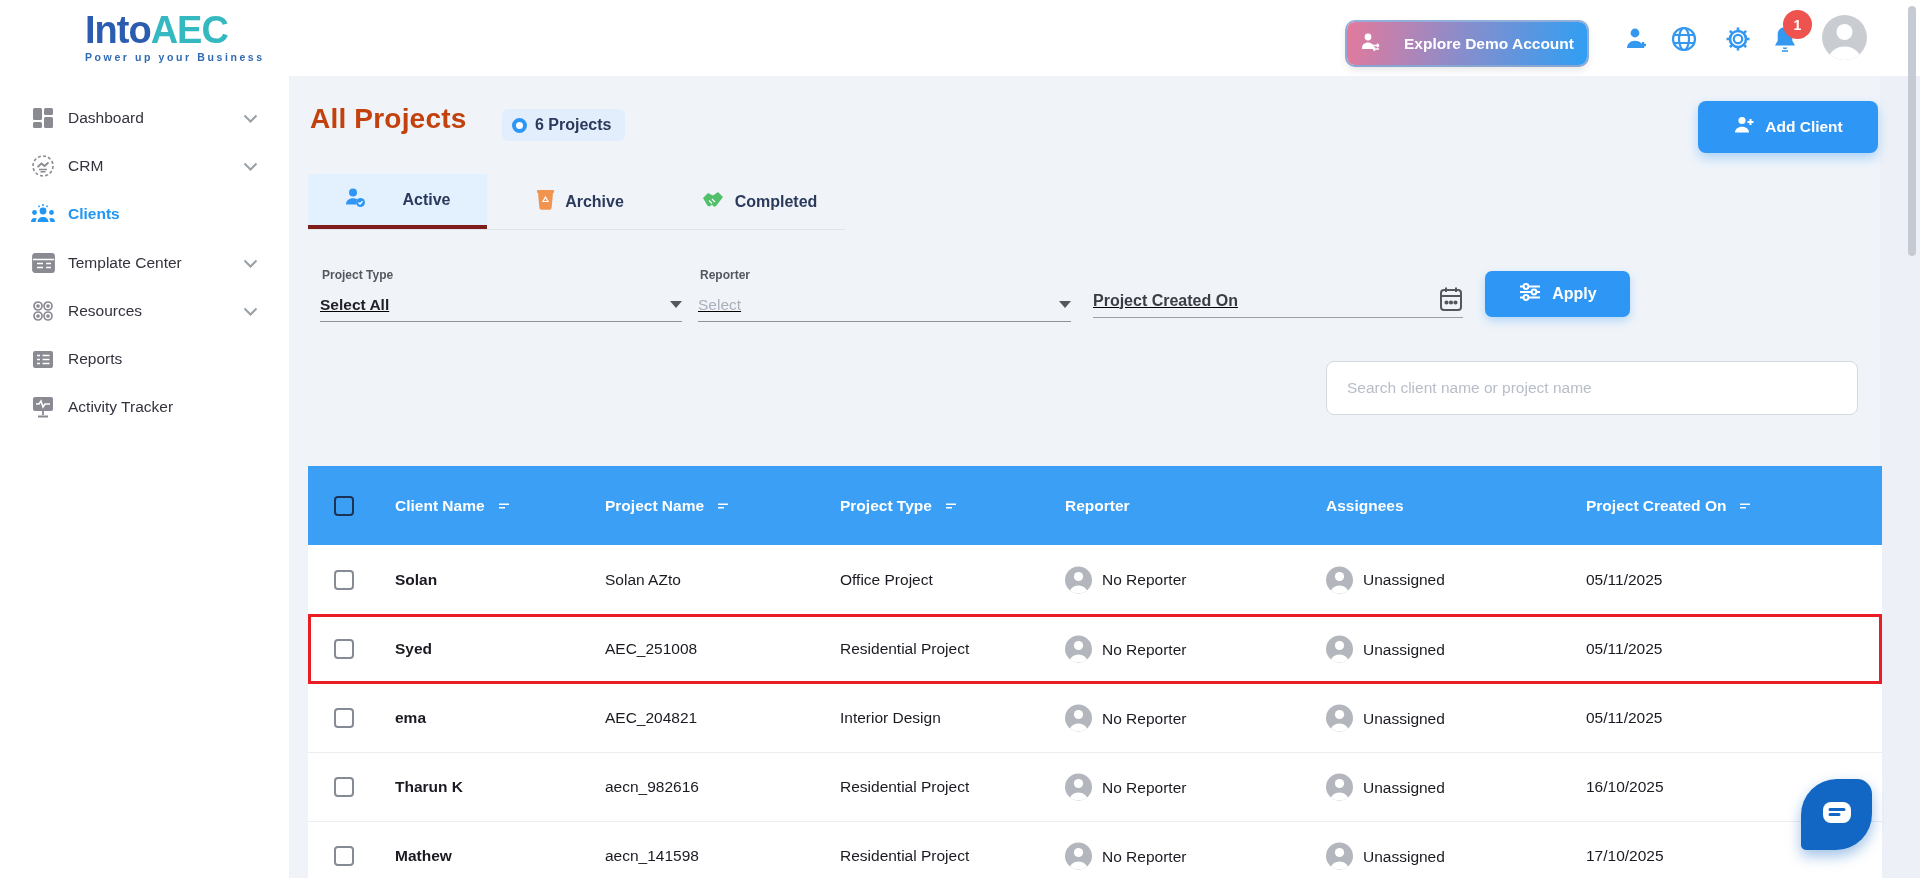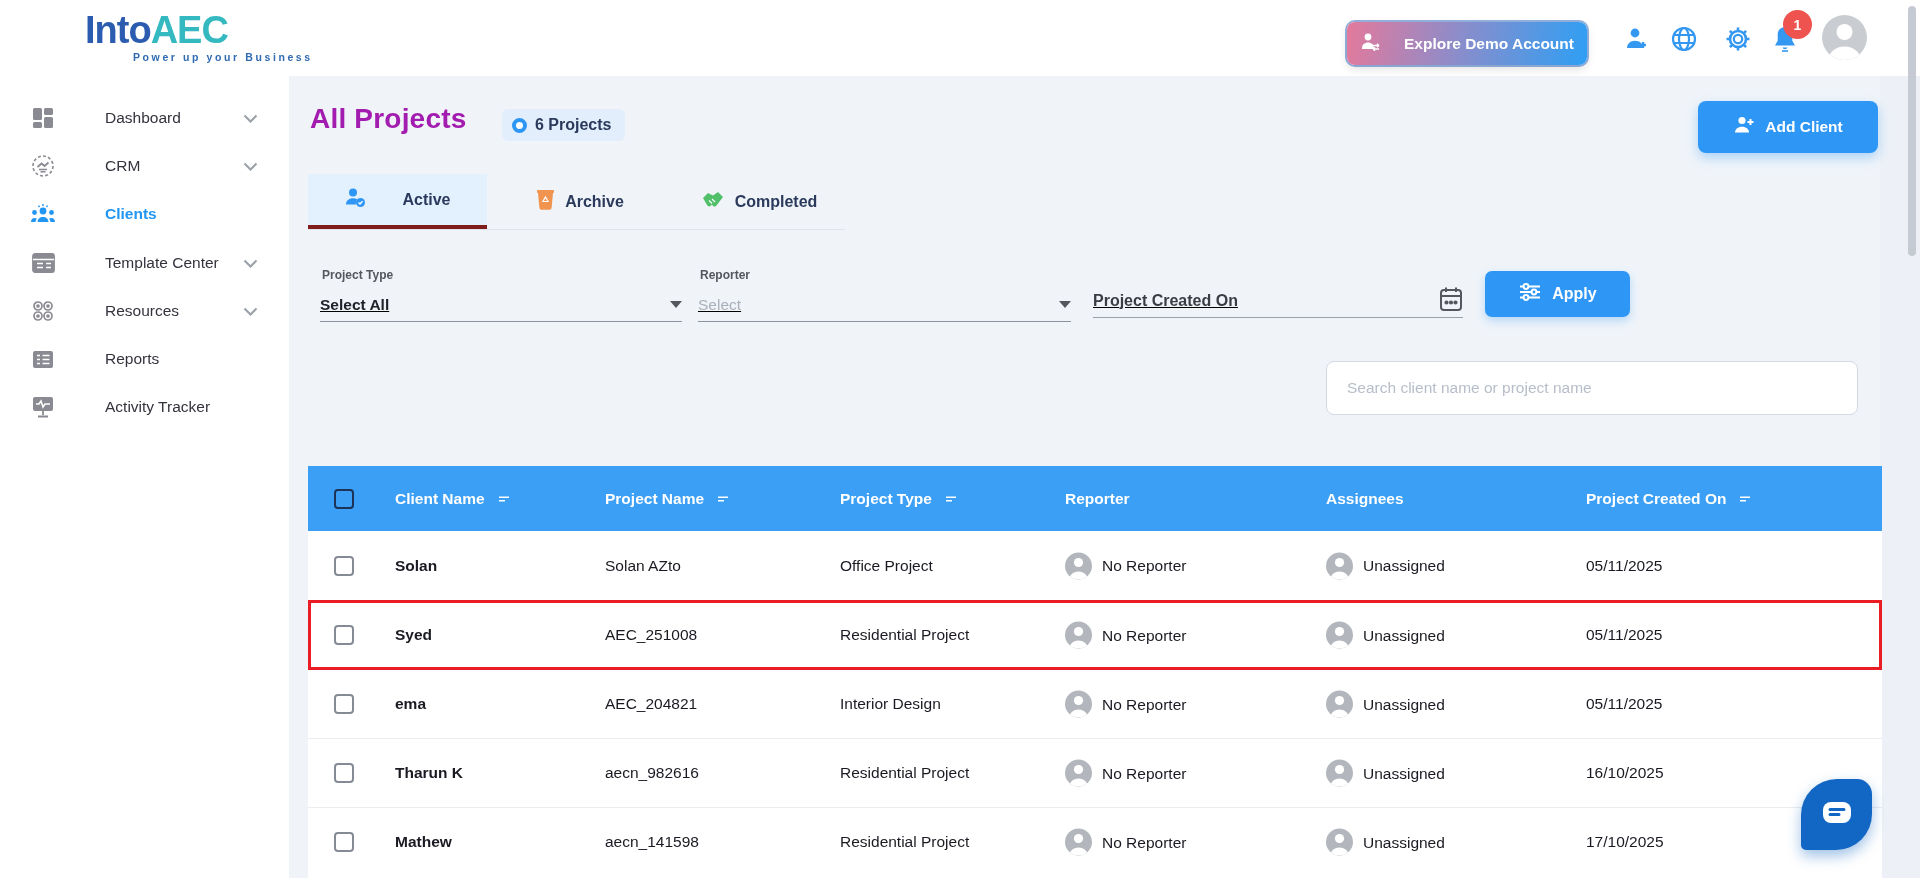--- a/index.html
+++ b/index.html
@@ -5,52 +5,52 @@
   * { margin:0; padding:0; box-sizing:border-box; }
   html,body { width:1920px; height:878px; font-family:"Liberation Sans", sans-serif; background:#fff; overflow:hidden; }
   .stage { position:relative; width:1920px; height:878px; background:#fff; overflow:hidden; }
 
   
   .topbar { position:absolute; left:0; top:0; width:1920px; height:68px; background:#fff; z-index:5; }
   .logo { position:absolute; left:85px; top:10px; }
   .logo-line { font-size:38px; font-weight:800; letter-spacing:-1px; line-height:40px; }
   .logo-into { color:#2b5cb0; }
   .logo-aec  { color:#35b9c0; }
-  .logo-tagline { font-size:10.5px; font-weight:700; letter-spacing:2.6px; color:#2f6ab2; margin-top:1px;margin-left:48px; }
+  .logo-tagline { font-size:10.5px; font-weight:700; letter-spacing:2.6px; color:#2f6ab2; margin-top:1px; }
 
   .explore-btn { position:absolute; left:1347px; top:22px; width:240px; height:43px; border:none; border-radius:8px;
     background:linear-gradient(100deg,#e4799b 0%,#8e8cc9 45%,#2e9ff4 100%);
     color:#fff; font-weight:700; font-size:15.5px; display:flex; align-items:center; justify-content:center; gap:22px;
     box-shadow:0 0 0 2px rgba(59,110,190,.55), 0 4px 10px rgba(0,0,0,.12); cursor:pointer; font-family:inherit; }
 
   .hicon { position:absolute; top:24px; width:30px; height:30px; display:flex; align-items:center; justify-content:center; cursor:pointer; }
   .hicon-useradd { left:1622px; }
   .hicon-globe   { left:1669px; }
   .hicon-gear    { left:1723px; }
   .hicon-bell    { left:1770px; }
   .notif-badge { position:absolute; left:1783px; top:10px; min-width:29px; height:29px; border-radius:50%;
     background:#ef5350; color:#fff; font-size:14px; font-weight:700; display:flex; align-items:center; justify-content:center; z-index:6; }
   .avatar-btn { position:absolute; left:1822px; top:15px; width:45px; height:45px; border-radius:50%; background:#c9ccd1;
     display:flex; align-items:flex-end; justify-content:center; overflow:hidden; cursor:pointer; }
 
   .scroll-thumb { position:absolute; left:1908px; top:6px; width:8px; height:250px; background:#c6cad2; border-radius:4px; z-index:9; }
 
   
   .sidebar { position:absolute; left:0; top:76px; width:290px; height:802px; background:#fff; border-right:1px solid #eef1f5; z-index:4; }
-  .side-item { position:absolute; left:0; width:290px; height:40px; display:flex; align-items:center; cursor:pointer;gap:37px; }
+  .side-item { position:absolute; left:0; width:290px; height:40px; display:flex; align-items:center; cursor:pointer; }
   .side-item .sicon { width:26px; height:26px; margin-left:30px; display:flex; align-items:center; justify-content:center; flex:none; }
   .side-item .slabel { margin-left:12px; font-size:15.5px; font-weight:500; color:#33333d; }
   .side-item.active .slabel { color:#2196f3; font-weight:600; }
   .side-item .chev { position:absolute; right:32px; }
 
   
   .main { position:absolute; left:290px; top:76px; width:1590px; height:802px; background:#f0f4f9; }
   .right-strip { position:absolute; left:1880px; top:76px; width:40px; height:802px; background:#edf1f7; }
 
-  .page-title { position:absolute; left:310px; top:103px; font-size:28px; font-weight:800; color:#a21caf; letter-spacing:.2px; }
+  .page-title { position:absolute; left:310px; top:103px; font-size:28px; font-weight:800; color:#c2410c; letter-spacing:.2px; }
   .count-badge { position:absolute; left:502px; top:109px; height:32px; padding:0 14px 0 10px; background:#e3eefc; border-radius:6px;
     display:flex; align-items:center; gap:8px; font-size:16px; font-weight:600; color:#2b3a5c; }
   .ring { width:15px; height:15px; border-radius:50%; border:4.5px solid #2e96f5; background:#fff; }
 
   .add-client-btn { position:absolute; left:1698px; top:101px; width:180px; height:52px; background:#2e96f5; border:none; border-radius:8px;
     color:#fff; font-size:15.5px; font-weight:700; display:flex; align-items:center; justify-content:center; gap:10px;
     box-shadow:0 5px 12px rgba(46,150,245,.35); cursor:pointer; font-family:inherit; }
 
   
   .tabs { position:absolute; left:308px; top:174px; width:537px; height:56px; border-bottom:1px solid #dfe4ea; display:flex; }
@@ -69,21 +69,21 @@
   .apply-btn { position:absolute; left:1485px; top:271px; width:145px; height:46px; background:#2e96f5; border:none; border-radius:7px;
     color:#fff; font-size:16px; font-weight:700; display:flex; align-items:center; justify-content:center; gap:10px;
     box-shadow:0 4px 10px rgba(46,150,245,.3); cursor:pointer; font-family:inherit; }
 
   .search-input { position:absolute; left:1326px; top:361px; width:532px; height:54px; background:#fff; border:1px solid #d4d9e2; border-radius:8px;
     padding:0 20px; font-size:15.5px; color:#33343c; font-family:inherit; outline:none; }
   .search-input::placeholder { color:#b7bdc9; }
 
   
   .table { position:absolute; left:308px; top:466px; width:1574px; height:412px; background:#fff; }
-  .thead { position:relative; width:1574px; height:65px; background:#3b9ff5; }
+  .thead { position:relative; width:1574px; height:79px; background:#3b9ff5; }
   .th { position:absolute; top:50%; transform:translateY(-50%); color:#fff; font-size:15.5px; font-weight:700; display:flex; align-items:center; gap:12px; }
   .tbody { position:relative; }
   .trow { position:relative; width:1574px; height:69px; background:#fff; border-top:1px solid #ececf0; }
   .trow:first-child { border-top:none; }
   .cell { position:absolute; top:50%; transform:translateY(-50%); font-size:15.5px; color:#1a1a22; display:flex; align-items:center; gap:10px; }
   .c-check    { left:26px; }
   .c-client   { left:87px; font-weight:700; }
   .c-project  { left:297px; }
   .c-type     { left:532px; }
   .c-reporter { left:757px; }

